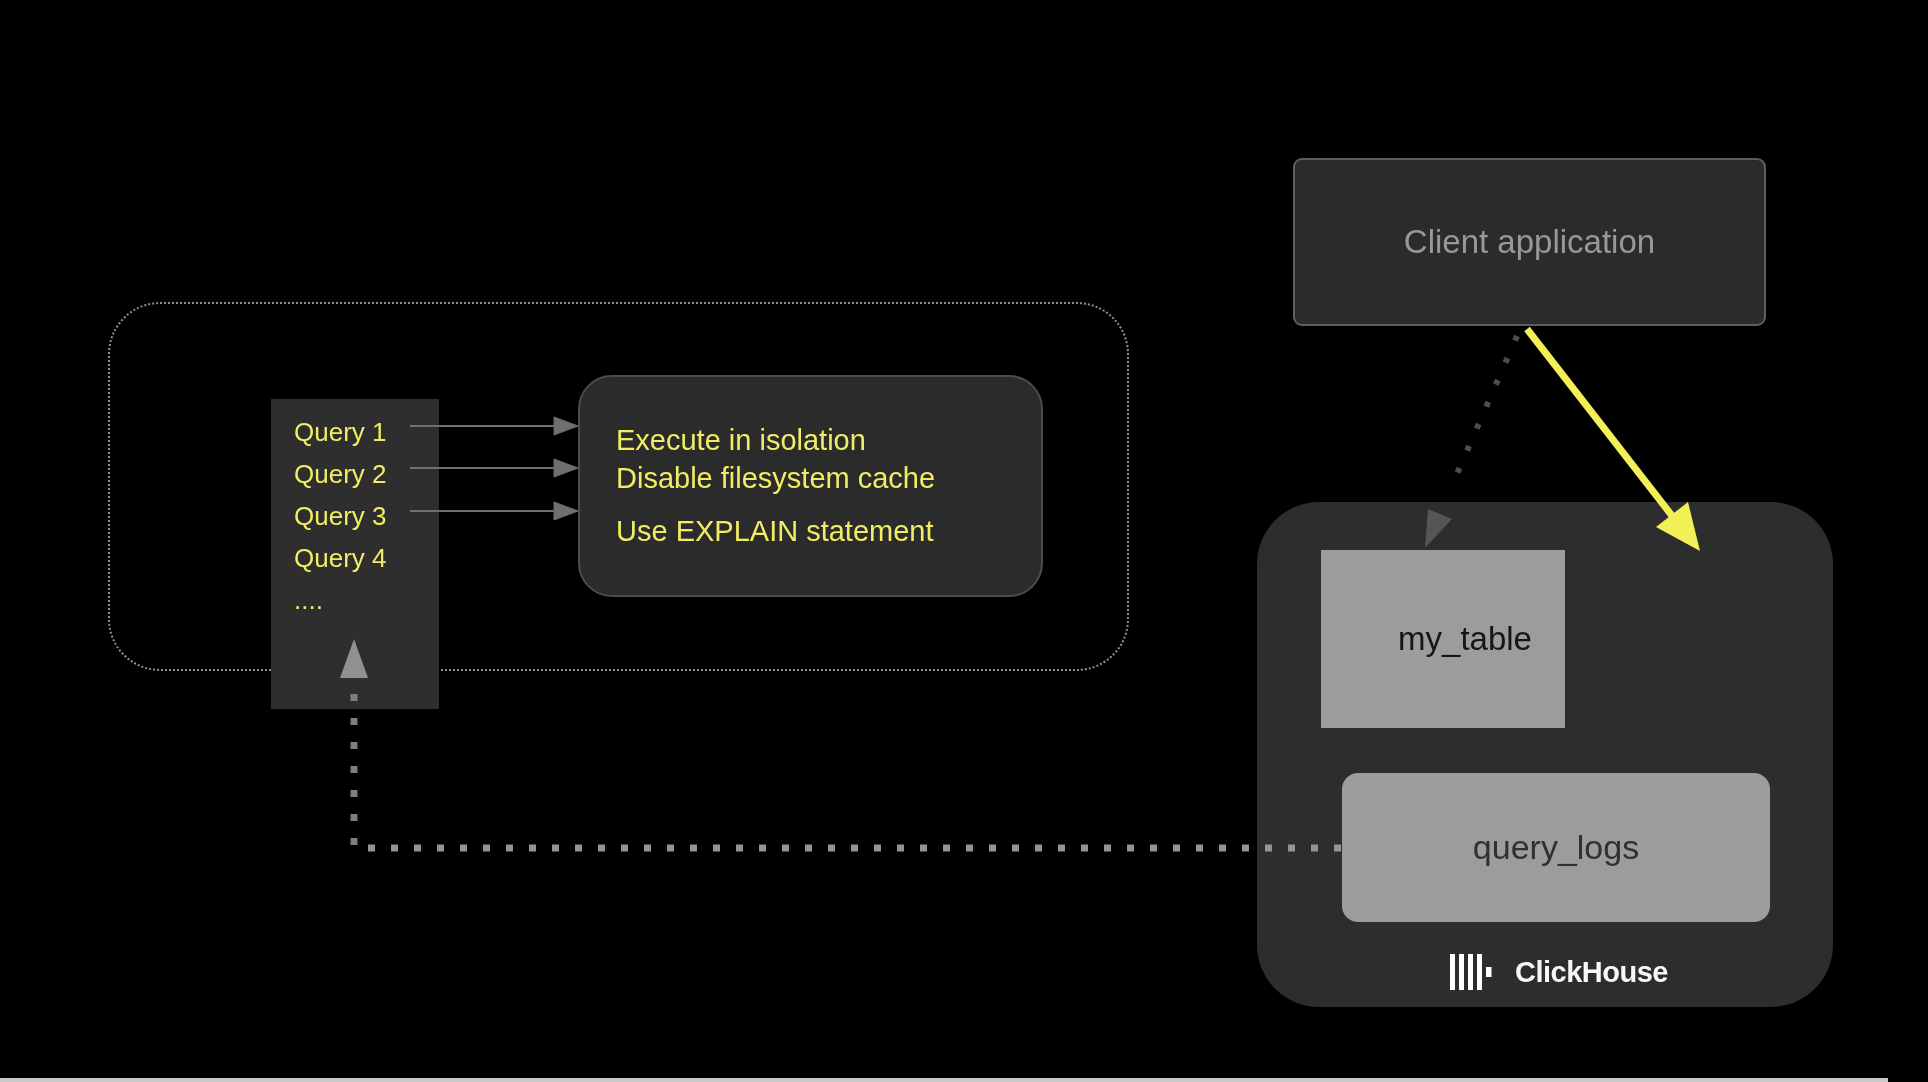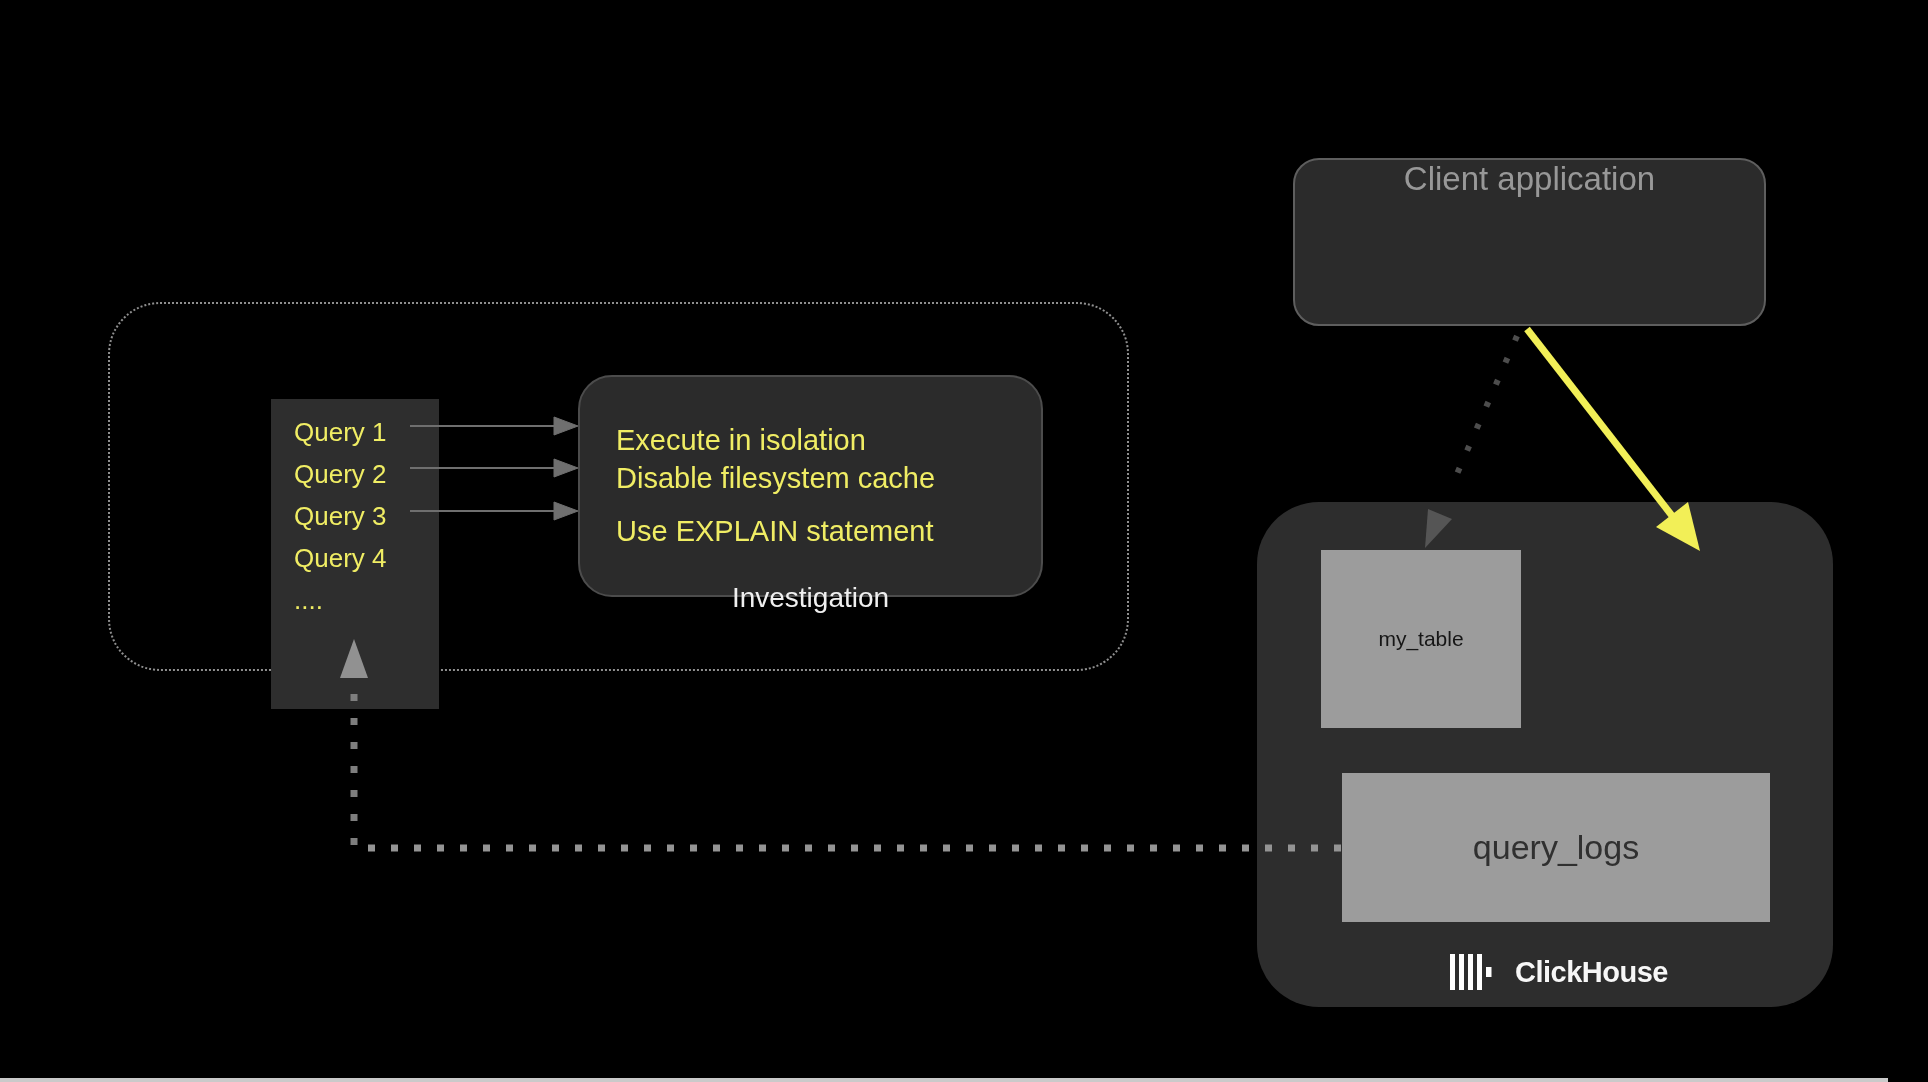--- a/index.html
+++ b/index.html
@@ -6,22 +6,22 @@
   body{
     width:1928px;height:1082px;position:relative;overflow:hidden;
     background:#000000;
     font-family:"Liberation Sans", sans-serif;
   }
   .abs{position:absolute;}
 
   
   .client-box{
     left:1293px;top:158px;width:473px;height:168px;
-    background:#2b2b2b;border:2px solid #5e5e5e;border-radius:26px;
-    display:flex;justify-content:center;
+    background:#2b2b2b;border:2px solid #5e5e5e;border-radius:9px;
+    display:flex;align-items:center;justify-content:center;
     color:#989898;font-size:33px;box-sizing:border-box;
   }
 
   
   .dotted-group{
     left:108px;top:302px;width:1021px;height:369px;
     border:2px dotted #8f8f8f;border-radius:52px;box-sizing:border-box;
   }
 
   
@@ -54,31 +54,31 @@
   }
 
   
   .ch-panel{
     left:1257px;top:502px;width:576px;height:505px;
     background:#2d2d2d;border-radius:62px;
   }
   .table-left{
     position:absolute;left:64px;top:48px;width:200px;height:178px;
     background:#9c9c9c;display:flex;align-items:center;justify-content:center;
-    color:#161616;font-size:21px;
+    color:#161616;font-size:33px;padding-left:44px;
   }
   .table-right{
     position:absolute;left:350px;top:50px;width:188px;height:176px;
     background:radial-gradient(circle at 50% 45%, #c7c7c7 0%, #a9a9a9 45%, #8d8d8d 100%);
     display:flex;align-items:center;justify-content:center;
     color:#111111;font-size:25px;
   }
   .query-logs{
     position:absolute;left:85px;top:271px;width:428px;height:149px;
-    background:#9c9c9c;border-radius:0;
+    background:#9c9c9c;border-radius:16px;
     display:flex;align-items:center;justify-content:center;
     color:#303030;font-size:34px;
   }
   .brand-row{
     position:absolute;left:0;right:0;top:450px;height:40px;
     display:flex;align-items:center;justify-content:center;gap:18px;
     transform:translateX(14px);
   }
   .brand-text{color:#f7f7f7;font-size:29px;font-weight:600;letter-spacing:-0.5px;}
 
@@ -102,21 +102,20 @@
   <div class="query-item" style="top:54px">Query 2</div>
   <div class="query-item" style="top:96px">Query 3</div>
   <div class="query-item" style="top:138px">Query 4</div>
   <div class="query-item" style="top:180px">....</div>
 </div>
 
 <div class="abs investigation-box">
   <div class="tip tip-0">Execute in isolation</div>
   <div class="tip tip-1">Disable filesystem cache</div>
   <div class="tip tip-2">Use EXPLAIN statement</div>
-  <div class="investigation-title">Investigation</div>
 </div>
 
 <div class="abs ch-panel">
   <div class="table-left">
     <span>my_table</span>
   </div>
   <div class="query-logs">
     <span>query_logs</span>
   </div>
   <div class="brand-row">

